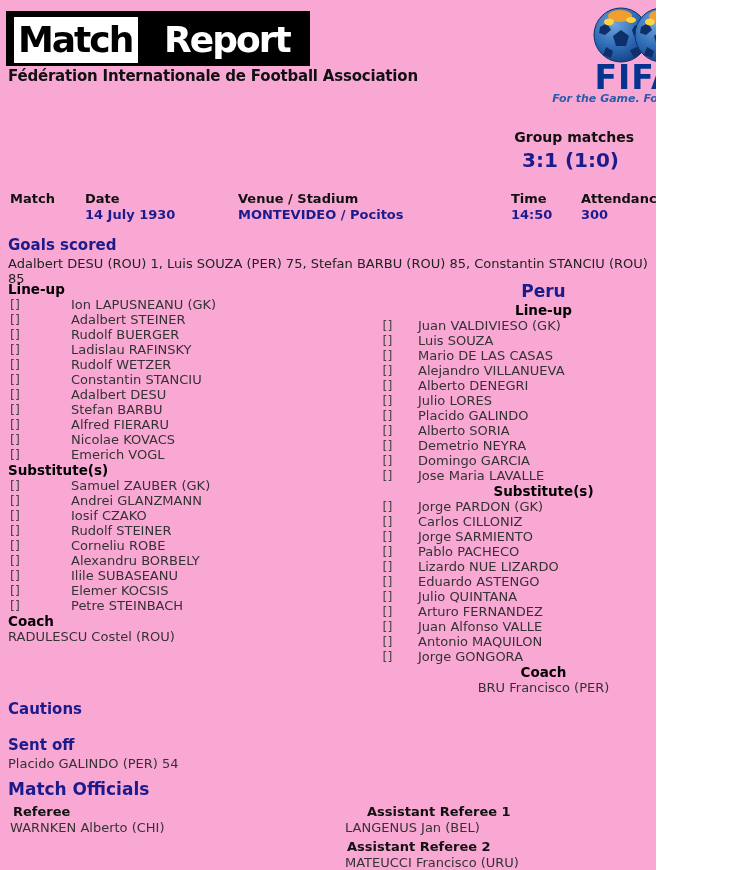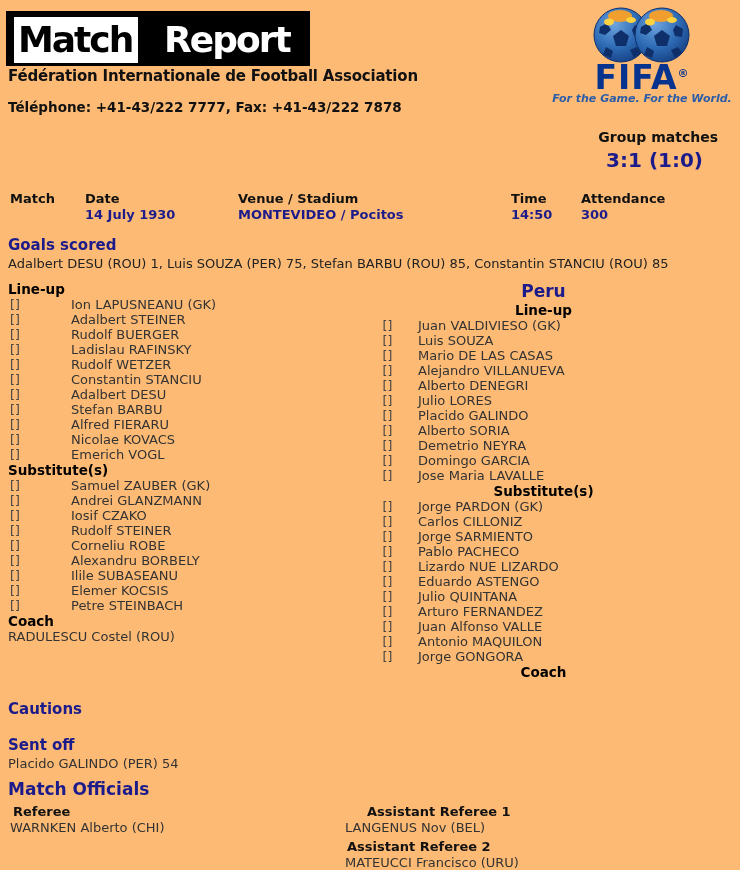--- a/index.html
+++ b/index.html
@@ -1,19 +1,19 @@
 <!DOCTYPE html>
 <html><head>
 <meta charset="utf-8">
 <style>
   :root { --navy:#1b1b8c; --ink:#111; --body:#333; }
   * { margin:0; padding:0; box-sizing:border-box; }
   html,body { background:#fff; }
   body { font-family:"DejaVu Sans","Liberation Sans",sans-serif; }
-  .page { position:relative; width:740px; height:870px; background:#fdba74; overflow:hidden; }
+  .page { position:relative; width:656px; height:870px; background:#f9a8d4; overflow:hidden; }
 
   
   .logo-box { position:absolute; left:6px; top:11px; width:304px; height:55px; background:#000; }
   .logo-match { position:absolute; left:8px; top:6px; bottom:3px; background:#fff; color:#000;
                 font-size:36px; font-weight:bold; line-height:46px; padding:0 6px 0 4px; letter-spacing:-2px; }
   .logo-report { position:absolute; left:152px; top:6px; color:#fff; font-size:36px; font-weight:bold;
                  line-height:46px; letter-spacing:-2px;margin-left:6px; }
   .fed1 { position:absolute; left:8px; top:67px; font-size:15px; font-weight:bold; color:var(--ink); letter-spacing:-0.2px; }
   .fed2 { position:absolute; left:8px; top:85px; font-size:12.5px; font-weight:bold; color:var(--ink); }
   .fed3 { position:absolute; left:8px; top:99px; font-size:13.5px; font-weight:bold; color:var(--ink); }
@@ -59,21 +59,20 @@
 </head>
 <body>
 
 <div class="page">
 
   <div class="logo-box">
     <span class="logo-match">Match</span>
     <span class="logo-report">Report</span>
   </div>
   <div class="fed1">Fédération Internationale de Football Association</div>
-  <div class="fed3">Téléphone: +41-43/222 7777, Fax: +41-43/222 7878</div>
 
   <div class="fifa-block">
     <svg class="fifa-balls" width="100" height="60" viewBox="0 0 100 60">
       <defs>
         <radialGradient id="ballg" cx="38%" cy="30%" r="80%">
           <stop offset="0%" stop-color="#6ea4de"></stop>
           <stop offset="55%" stop-color="#2d6ab4"></stop>
           <stop offset="100%" stop-color="#123a7c"></stop>
         </radialGradient>
       </defs>
@@ -347,27 +346,28 @@
           <span class="pmark">[]</span>
           <span class="pname">Antonio MAQUILON</span>
         </div>
 
         <div class="prow">
           <span class="pmark">[]</span>
           <span class="pname">Jorge GONGORA</span>
         </div>
       </div>
     <div class="sub-label">Coach</div>
+    <div class="coach-name">BRU Francisco (PER)</div>
   </div>
 
   <div class="sec-heading cautions-h">Cautions</div>
   <div class="sec-heading sentoff-h">Sent off</div>
   <div class="sentoff-text">Placido GALINDO (PER) 54</div>
 
   <div class="sec-heading officials-h">Match Officials</div>
   <div class="off-label" style="left:13px;  top:804px">Referee</div>
   <div class="off-name" style="left:10px;  top:820px">WARNKEN Alberto (CHI)</div>
   <div class="off-label" style="left:367px; top:804px">Assistant Referee 1</div>
-  <div class="off-name" style="left:345px; top:820px">LANGENUS Nov (BEL)</div>
+  <div class="off-name" style="left:345px; top:820px">LANGENUS Jan (BEL)</div>
   <div class="off-label" style="left:347px; top:839px">Assistant Referee 2</div>
   <div class="off-name" style="left:345px; top:855px">MATEUCCI Francisco (URU)</div>
 
 </div>
 
 </body></html>

